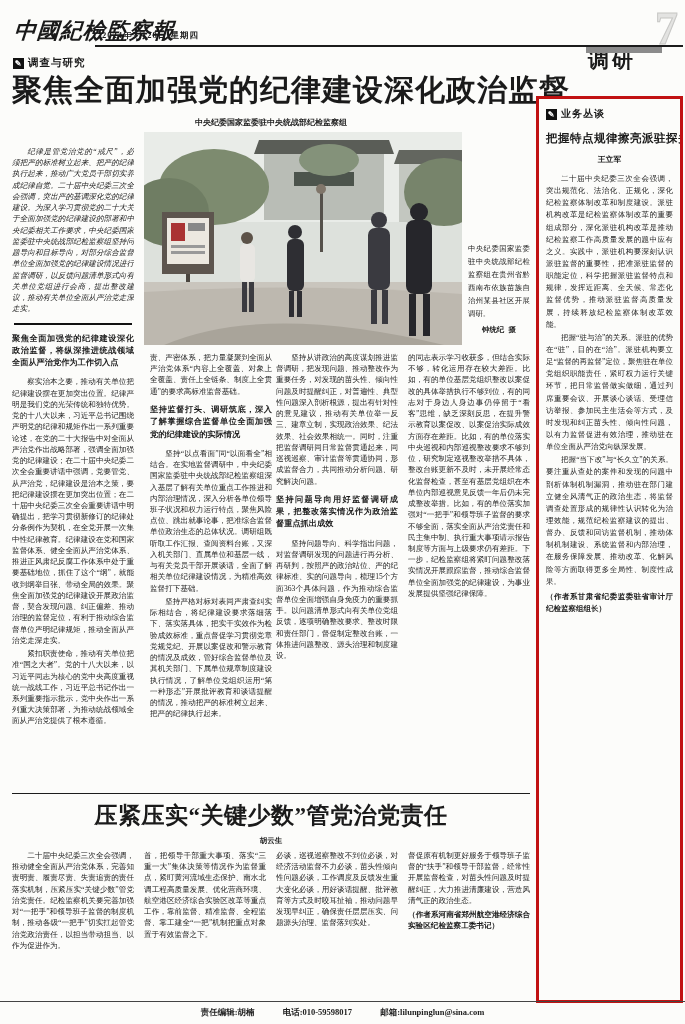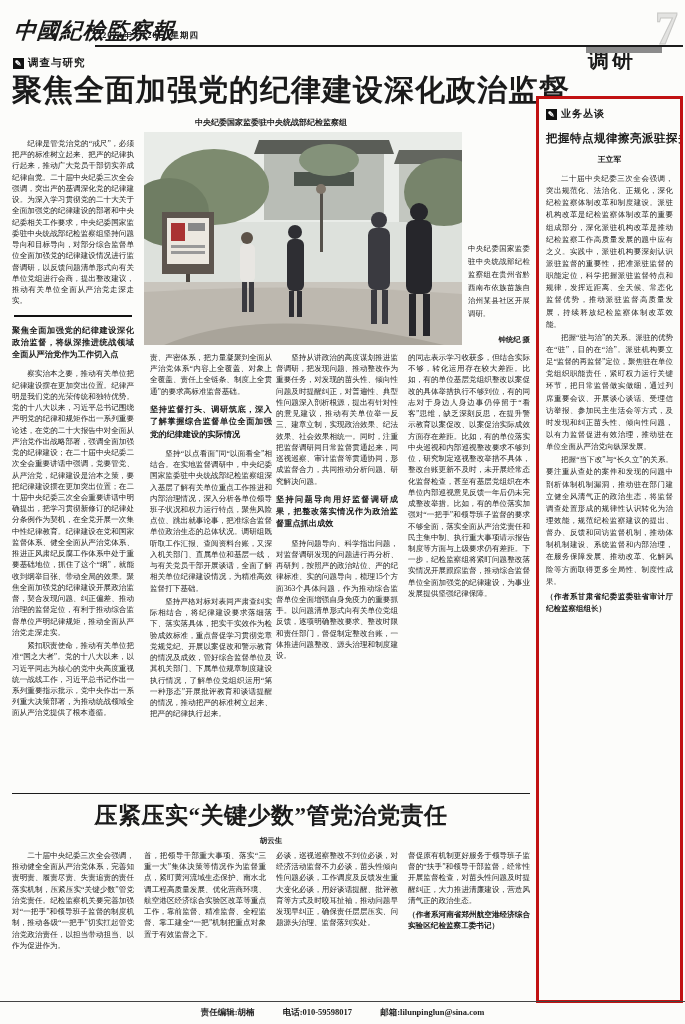--- a/index.html
+++ b/index.html
@@ -20,27 +20,27 @@
   .kicker-icon{display:inline-block;width:11px;height:11px;background:#111;color:#fff;font-size:8px;
         line-height:11px;text-align:center;font-style:normal;}
   
   .main-title{position:absolute;left:12px;top:70px;width:518px;text-align:center;font-size:30px;
         font-weight:bold;letter-spacing:1px;white-space:nowrap;}
   .main-byline{position:absolute;left:12px;top:117px;width:518px;text-align:center;font-size:8px;font-weight:bold;color:#222;}
   .photo{position:absolute;left:144px;top:132px;width:318px;height:213px;overflow:hidden;background:#cfd3d0;}
   .photo svg{display:block;}
   .photo-caption{position:absolute;left:468px;top:243px;width:62px;font-size:7.4px;line-height:1.75;
         text-align:justify;color:#222;}
-  .photo-credit{margin-top:13px;text-align:right;font-weight:bold;}
+  .photo-credit{margin-top:3px;text-align:center;font-weight:bold;font-family:Liberation Mono, monospace;}
   .col{position:absolute;width:122px;overflow:hidden;font-size:7.6px;line-height:1.48;color:#1d1d1d;}
   .col-1{left:12px;top:138px;height:652px;}
   .col-2{left:150px;top:352px;height:438px;}
   .col-3{left:276px;top:352px;height:438px;}
   .col-4{left:408px;top:352px;height:438px;}
-  .flow-lead{text-align:justify;text-indent:2em;margin:0 0 6px 0;color:#222;}
+  .flow-lead{font-style:italic;text-align:justify;text-indent:2em;margin:8px 0 6px 0;color:#222;}
   .flow-p{text-align:justify;text-indent:2em;margin:0 0 2px 0;}
   .flow-cont{text-align:justify;margin:0 0 2px 0;}
   .flow-h{font-weight:bold;text-align:justify;margin:7px 0 7px 0;font-size:8.2px;line-height:1.5;}
   .flow-hr{height:2px;background:#111;margin:8px 2px 8px 2px;}
   .flow-attr{font-weight:bold;text-align:justify;margin-top:3px;}
   .divider-bottom{position:absolute;left:12px;top:793px;width:518px;height:1px;background:#1c1c1c;}
   
   .bottom-title{position:absolute;left:12px;top:800px;width:518px;text-align:center;font-size:23px;
         font-weight:bold;letter-spacing:0.5px;white-space:nowrap;}
   .bottom-author{position:absolute;left:12px;top:836px;width:518px;text-align:center;font-size:7.5px;font-weight:bold;}

